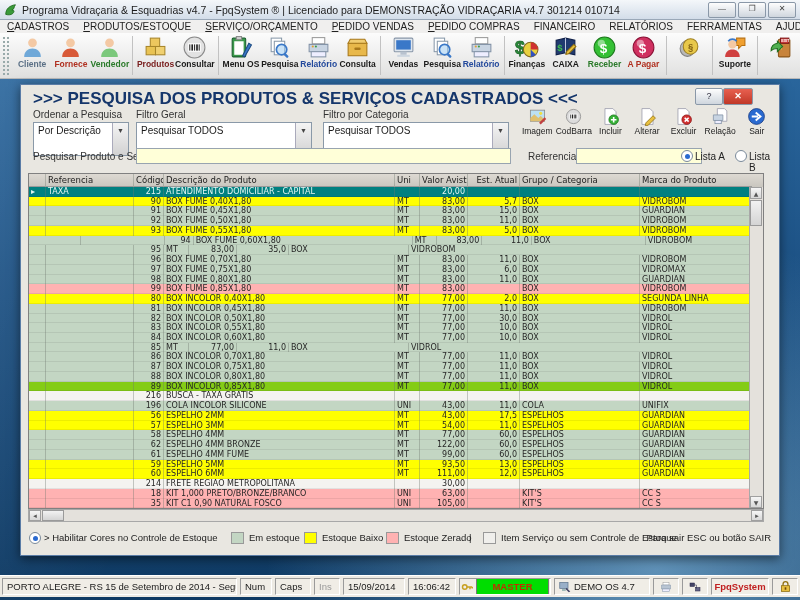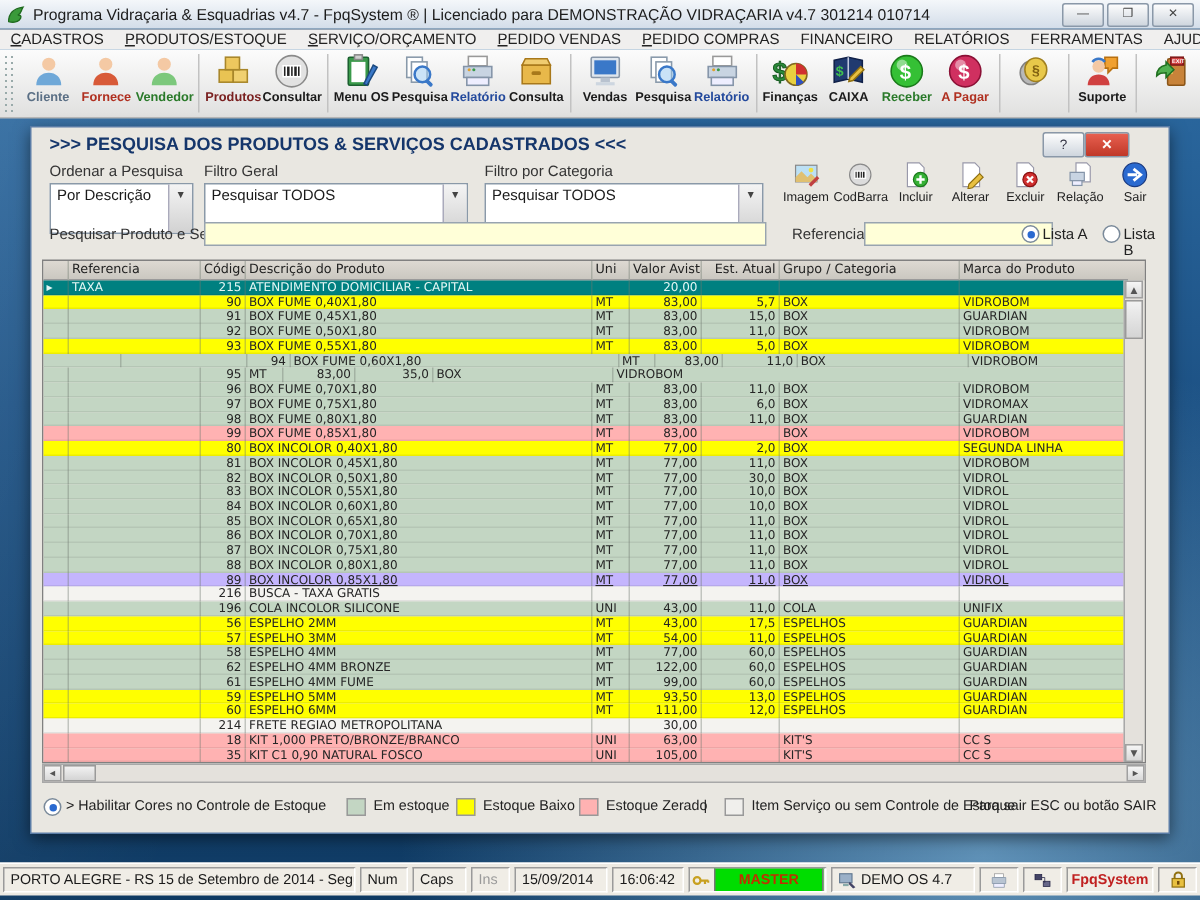--- a/index.html
+++ b/index.html
@@ -29,21 +29,21 @@
   .tsep{width:1px;background:#c2c2c2;margin:3px 3px;}
   .tbtn{display:flex;flex-direction:column;align-items:center;justify-content:flex-start;
     width:45px;padding-top:2px;box-sizing:border-box;}
   .tbtn svg{width:27px;height:25px;}
   .tlabel{font-size:8.5px;font-weight:bold;line-height:9px;white-space:nowrap;}
   .tl-gray{color:#5a6f85}.tl-red{color:#b03020}.tl-green{color:#2a7a2a}
   .tl-maroon{color:#7a2020}.tl-blue{color:#23499c}
   
   .panel{position:absolute;left:20px;top:84px;width:760px;height:472px;background:#e9e7e1;
     border:1px solid #5a7ca6;box-shadow:0 3px 10px rgba(0,0,0,.5);box-sizing:border-box;}
-  .ptitle{position:absolute;left:12px;top:4px;font-size:12px;font-weight:bold;color:#15366b;}
+  .ptitle{position:absolute;left:12px;top:4px;font-size:17px;font-weight:bold;color:#15366b;}
   .pctrl{position:absolute;top:3px;height:15px;border:1px solid #8a98a8;border-radius:2px;
     text-align:center;font-size:9px;line-height:14px;}
   .pctrl.help{right:56px;width:26px;background:linear-gradient(#fdfdfd,#cfd6de);color:#334;}
   .pctrl.close{right:26px;width:28px;background:linear-gradient(#e86050,#c03828);color:#fff;font-weight:bold;}
   .flabel{position:absolute;font-size:10px;color:#333;}
   .combo{position:absolute;height:34px;background:#fff;border:1px solid #8a99a8;box-sizing:border-box;
     font-size:10px;line-height:15px;padding-left:4px;display:flex;justify-content:space-between;}
   .combo .arr{width:15px;background:linear-gradient(#f4f4f4,#d2d2d2);border-left:1px solid #aab;
     text-align:center;font-size:7px;line-height:15px;color:#444;}
   .yinput{position:absolute;height:16px;background:#ffffd8;border:1px solid #98a4b0;box-sizing:border-box;}
@@ -569,21 +569,20 @@
             <div class="cell c4">MT</div>
             <div class="cell c5">77,00</div>
             <div class="cell c6">10,0</div>
             <div class="cell c7">BOX</div>
             <div class="cell c8">VIDROL</div>
           </div>
           <div class="trow" style="background: rgb(195, 214, 195);">
             <div class="cell c0"></div>
             <div class="cell c1"></div>
             <div class="cell c2">85</div>
-            <div class="cell c3">BOX INCOLOR 0,65X1,80</div>
             <div class="cell c4">MT</div>
             <div class="cell c5">77,00</div>
             <div class="cell c6">11,0</div>
             <div class="cell c7">BOX</div>
             <div class="cell c8">VIDROL</div>
           </div>
           <div class="trow" style="background: rgb(195, 214, 195);">
             <div class="cell c0"></div>
             <div class="cell c1"></div>
             <div class="cell c2">86</div>
@@ -609,21 +608,21 @@
             <div class="cell c0"></div>
             <div class="cell c1"></div>
             <div class="cell c2">88</div>
             <div class="cell c3">BOX INCOLOR 0,80X1,80</div>
             <div class="cell c4">MT</div>
             <div class="cell c5">77,00</div>
             <div class="cell c6">11,0</div>
             <div class="cell c7">BOX</div>
             <div class="cell c8">VIDROL</div>
           </div>
-          <div class="trow" style="background: #c4b5fd; text-decoration: underline;">
+          <div class="trow" style="background: #84cc16;">
             <div class="cell c0"></div>
             <div class="cell c1"></div>
             <div class="cell c2">89</div>
             <div class="cell c3">BOX INCOLOR 0,85X1,80</div>
             <div class="cell c4">MT</div>
             <div class="cell c5">77,00</div>
             <div class="cell c6">11,0</div>
             <div class="cell c7">BOX</div>
             <div class="cell c8">VIDROL</div>
           </div>

